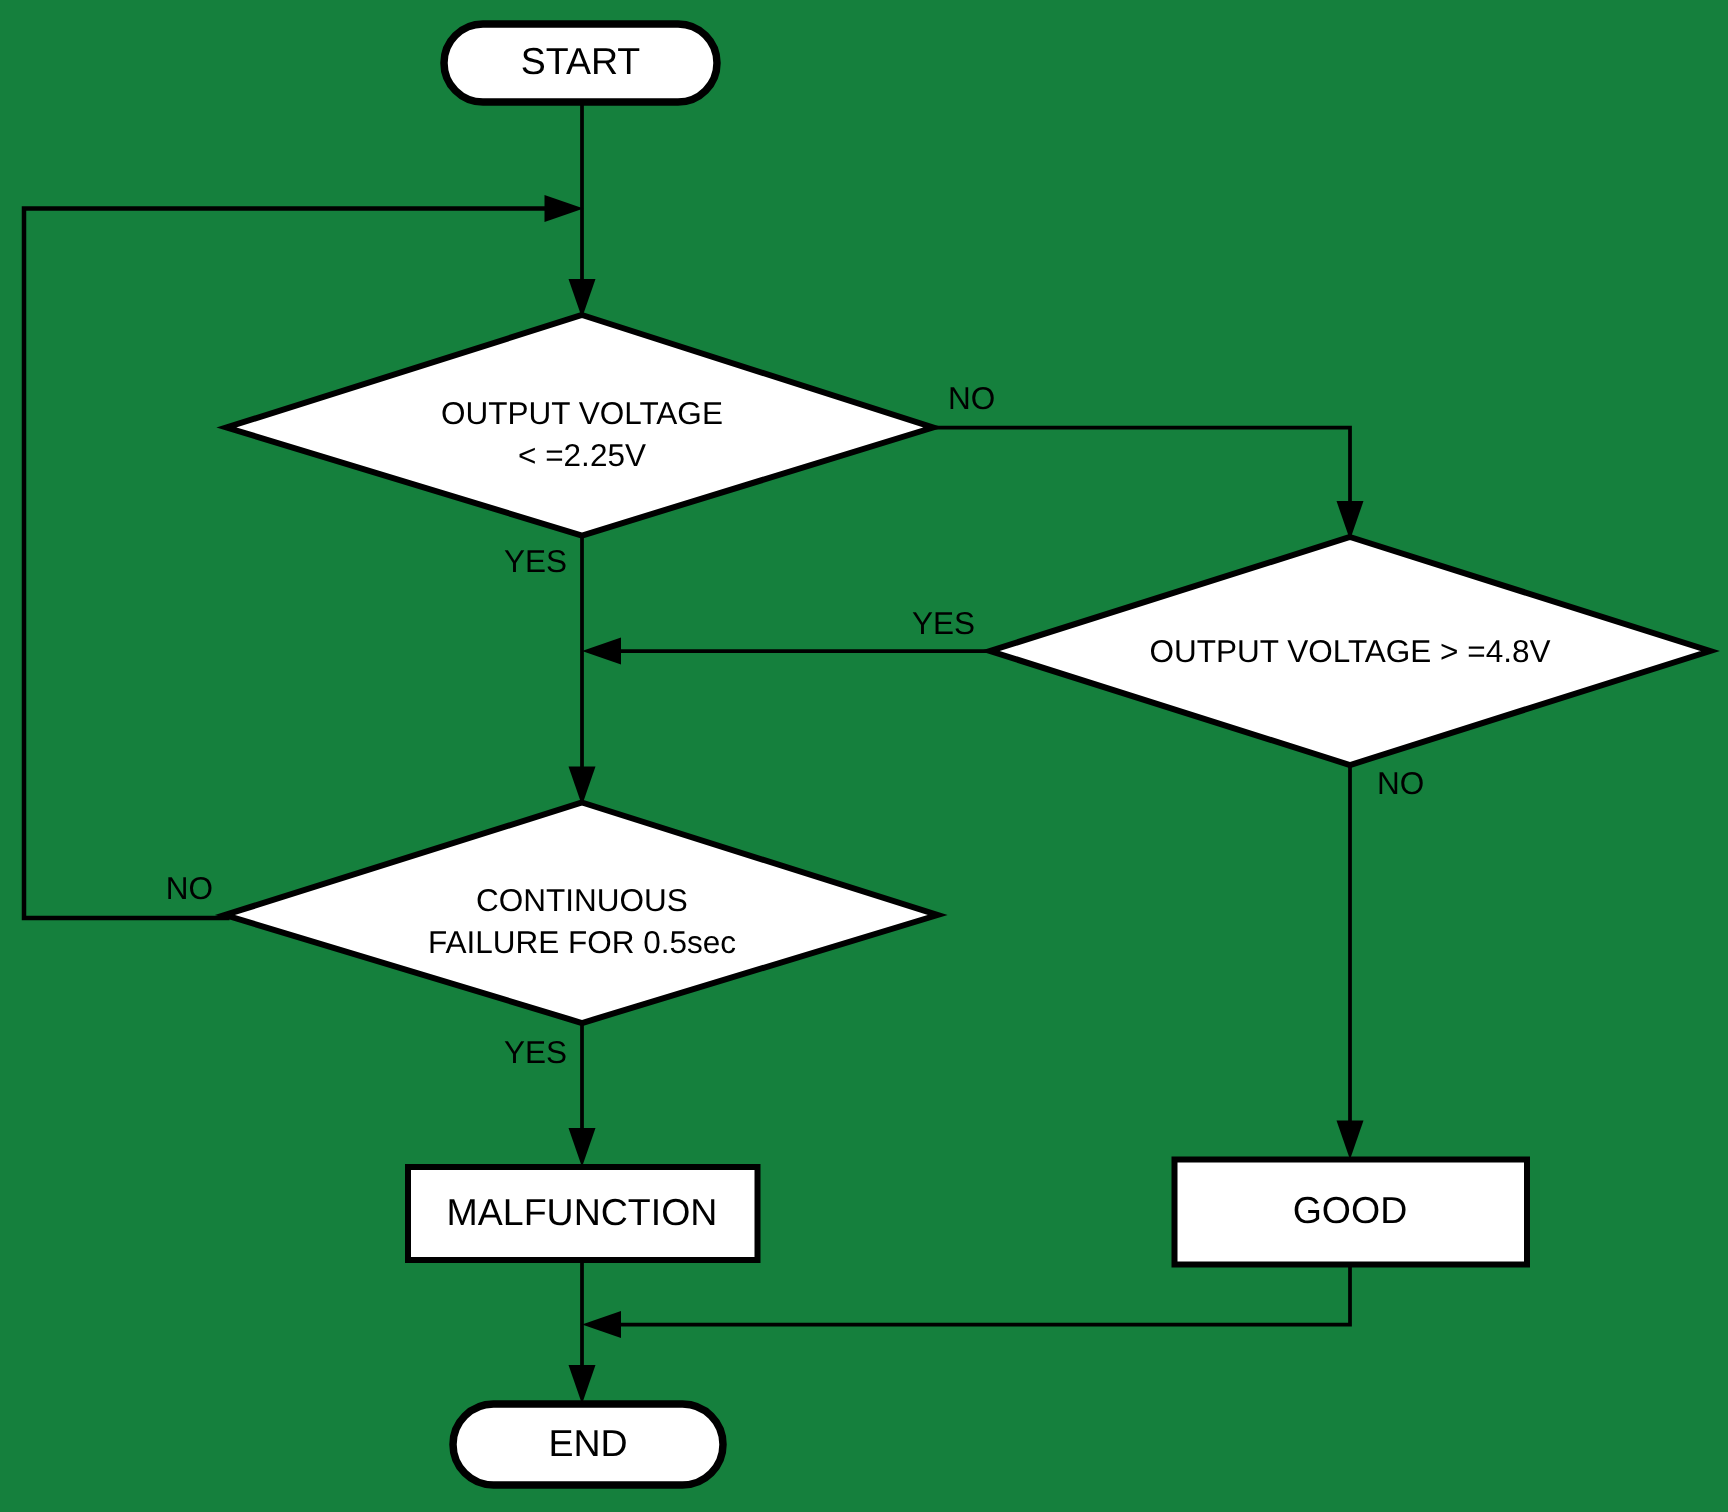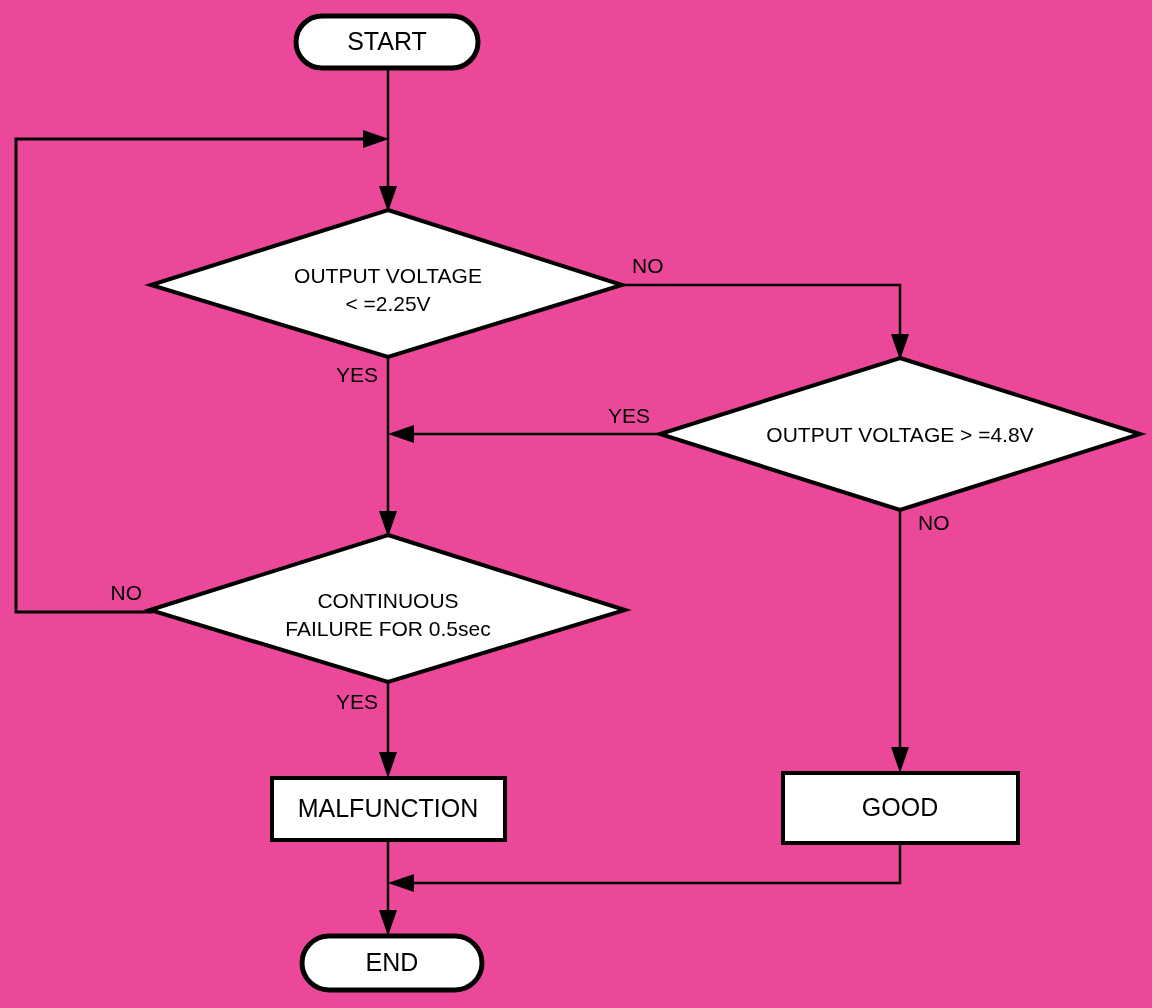--- a/index.html
+++ b/index.html
@@ -11,21 +11,21 @@
   body {
     width: 1152px;
     height: 1008px;
     overflow: hidden;
     font-family: "Liberation Sans", sans-serif;
   }
   #flowchart-root {
     position: relative;
     width: 1152px;
     height: 1008px;
-    background: #ec4899;
+    background: #15803d;
   }
   svg.flow {
     display: block;
     width: 1152px;
     height: 1008px;
   }
   .shape-stroke {
     stroke: #000000;
     fill: #ffffff;
     stroke-linejoin: miter;

